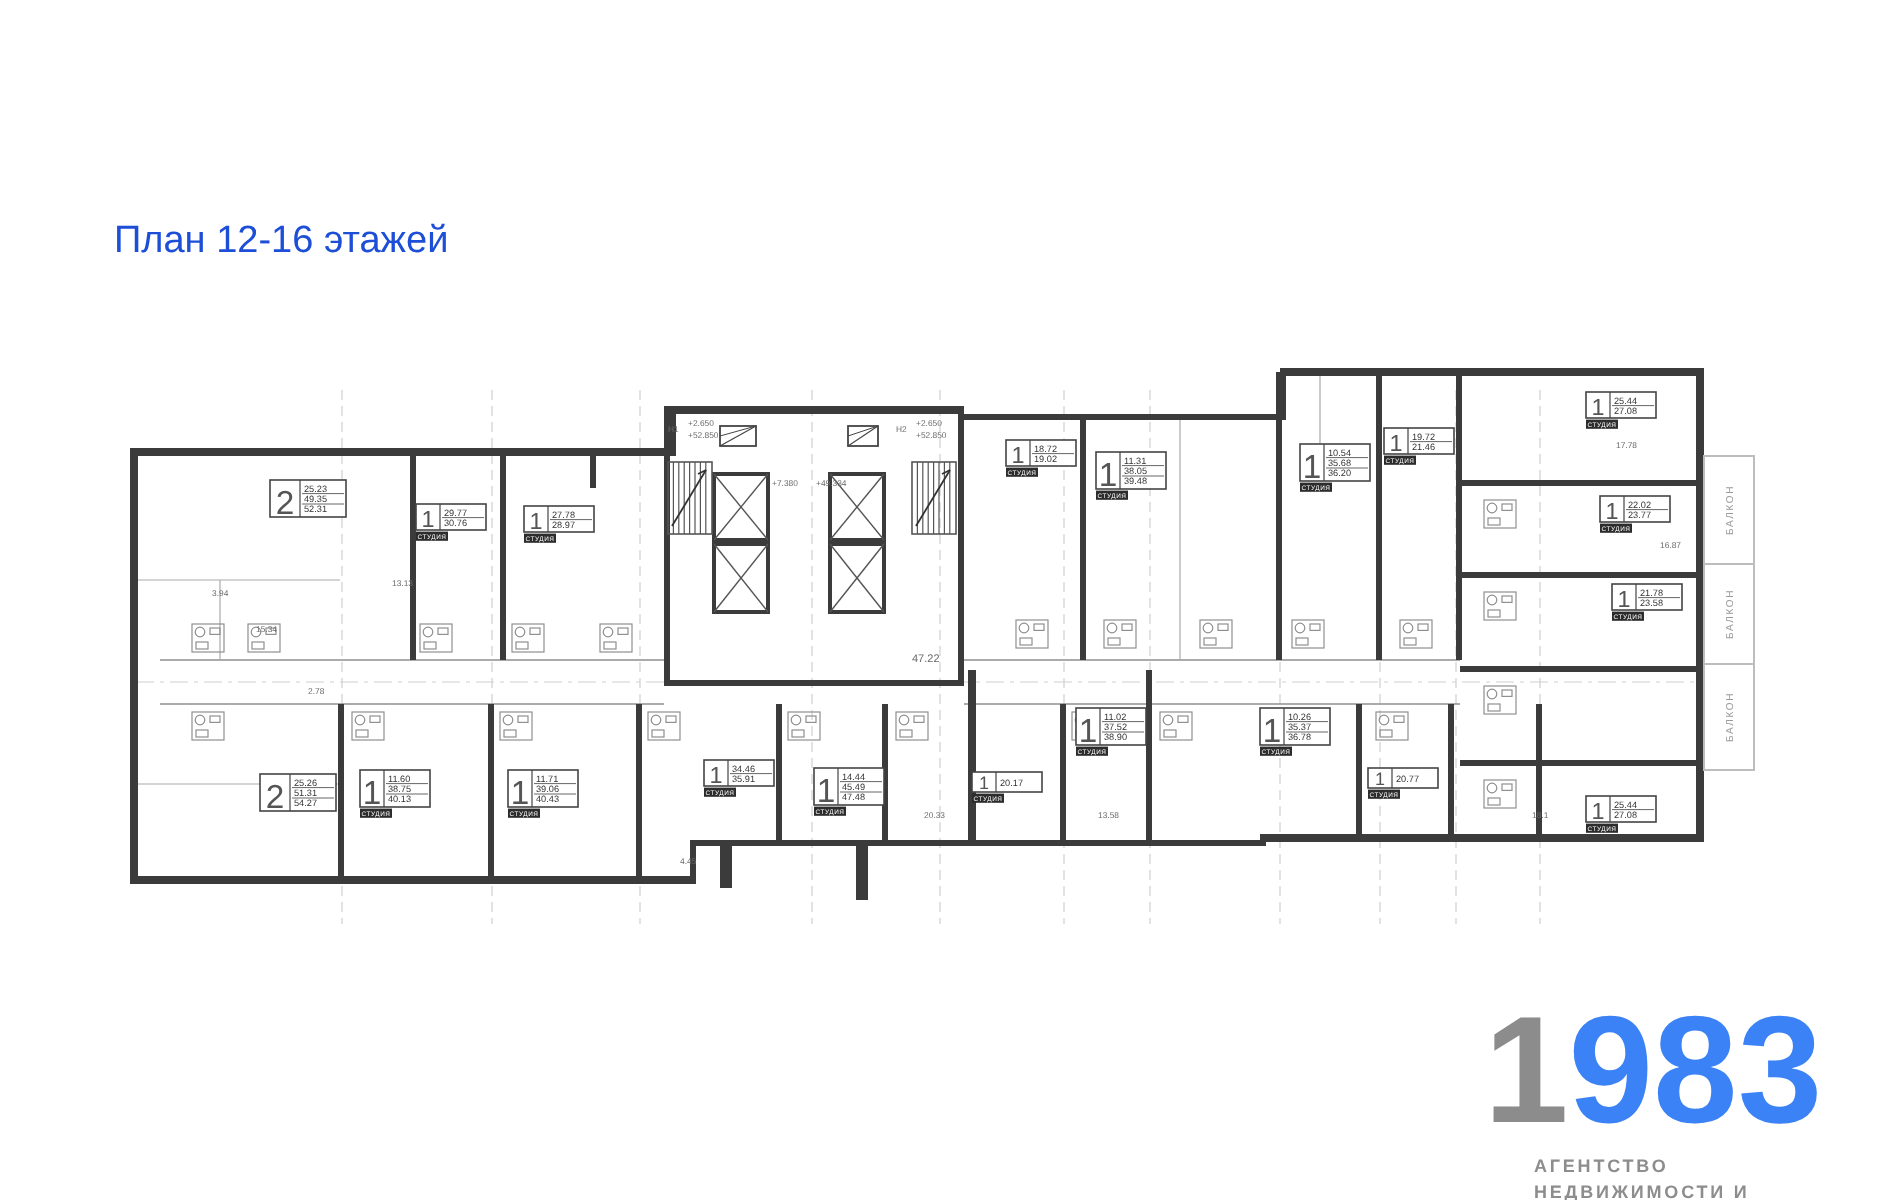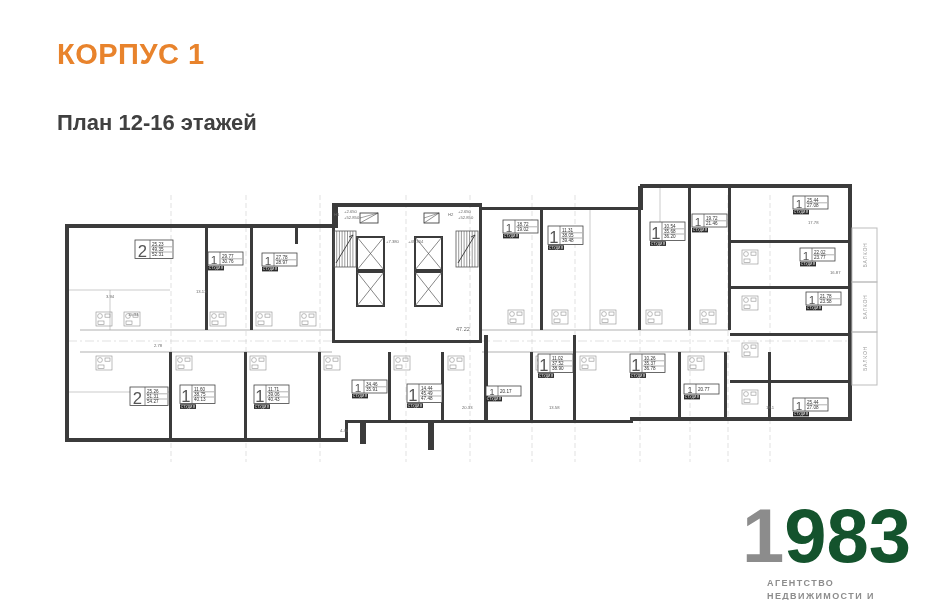--- a/index.html
+++ b/index.html
@@ -1,31 +1,30 @@
 <!DOCTYPE html>
 <html><head>
 <meta charset="utf-8">
 <style>
   html,body{margin:0;padding:0;background:#ffffff;width:941px;height:600px;overflow:hidden;
             font-family:"Liberation Sans","DejaVu Sans",sans-serif;}
   .stage{position:relative;width:941px;height:600px;background:#fff;}
   .hdr{position:absolute;left:57px;}
   .hdr-building{top:38px;font-size:29px;font-weight:bold;letter-spacing:.5px;}
   .hdr-section{top:80px;font-size:26px;font-weight:bold;letter-spacing:.5px;}
-  .hdr-caption{top:110px;font-size:22px;font-weight:bold;color:#404040;}
+  .hdr-caption{top:110px;font-size:19px;font-weight:normal;color:#1d4ed8;}
   #plan{position:absolute;left:0;top:0;}
   .logo{position:absolute;left:742px;top:498px;width:195px;line-height:1;}
   .logo-year{font-size:76px;font-weight:600;letter-spacing:0px;}
   .logo-sub{margin-top:3px;margin-left:25px;font-size:9px;font-weight:bold;letter-spacing:1.4px;line-height:1.45;}
 </style>
 </head>
 <body>
 <div class="stage">
 
-<div class="hdr hdr-building" style="color: rgb(232, 131, 44);">КОРПУС 1</div>
 <div class="hdr hdr-caption">План 12-16 этажей</div>
 
 <svg id="plan" width="941" height="600" viewBox="0 0 941 600">
       <line x1="171" y1="195" x2="171" y2="462" stroke="#cfcfcf" stroke-width="0.6" stroke-dasharray="5 3"></line>
       <line x1="246" y1="195" x2="246" y2="462" stroke="#cfcfcf" stroke-width="0.6" stroke-dasharray="5 3"></line>
       <line x1="320" y1="195" x2="320" y2="462" stroke="#cfcfcf" stroke-width="0.6" stroke-dasharray="5 3"></line>
       <line x1="406" y1="195" x2="406" y2="462" stroke="#cfcfcf" stroke-width="0.6" stroke-dasharray="5 3"></line>
       <line x1="470" y1="195" x2="470" y2="462" stroke="#cfcfcf" stroke-width="0.6" stroke-dasharray="5 3"></line>
       <line x1="532" y1="195" x2="532" y2="462" stroke="#cfcfcf" stroke-width="0.6" stroke-dasharray="5 3"></line>
       <line x1="575" y1="195" x2="575" y2="462" stroke="#cfcfcf" stroke-width="0.6" stroke-dasharray="5 3"></line>
@@ -508,21 +507,21 @@
       <text x="808" y="224" font-size="4.2" fill="#6b6b6b">17.78</text>
       <text x="830" y="274" font-size="4.2" fill="#6b6b6b">16.87</text>
       <text x="462" y="409" font-size="4.2" fill="#6b6b6b">20.33</text>
       <text x="549" y="409" font-size="4.2" fill="#6b6b6b">13.58</text>
       <text x="340" y="432" font-size="4.2" fill="#6b6b6b">4.45</text>
       <text x="766" y="409" font-size="4.2" fill="#6b6b6b">18.1</text>
     </svg>
 
 <div class="logo">
   <div class="logo-year">
-    <span style="color: rgb(140, 140, 140);">1</span><span style="color: #14532d;">983</span>
+    <span style="color: rgb(140, 140, 140);">1</span><span style="color: #3b82f6;">983</span>
   </div>
   <div class="logo-sub" style="color: rgb(141, 141, 141);">
     <div>АГЕНТСТВО</div>
     <div>НЕДВИЖИМОСТИ И ИНВЕСТИЦИЙ</div>
   </div>
 </div>
 
 </div>
 
 </body></html>

